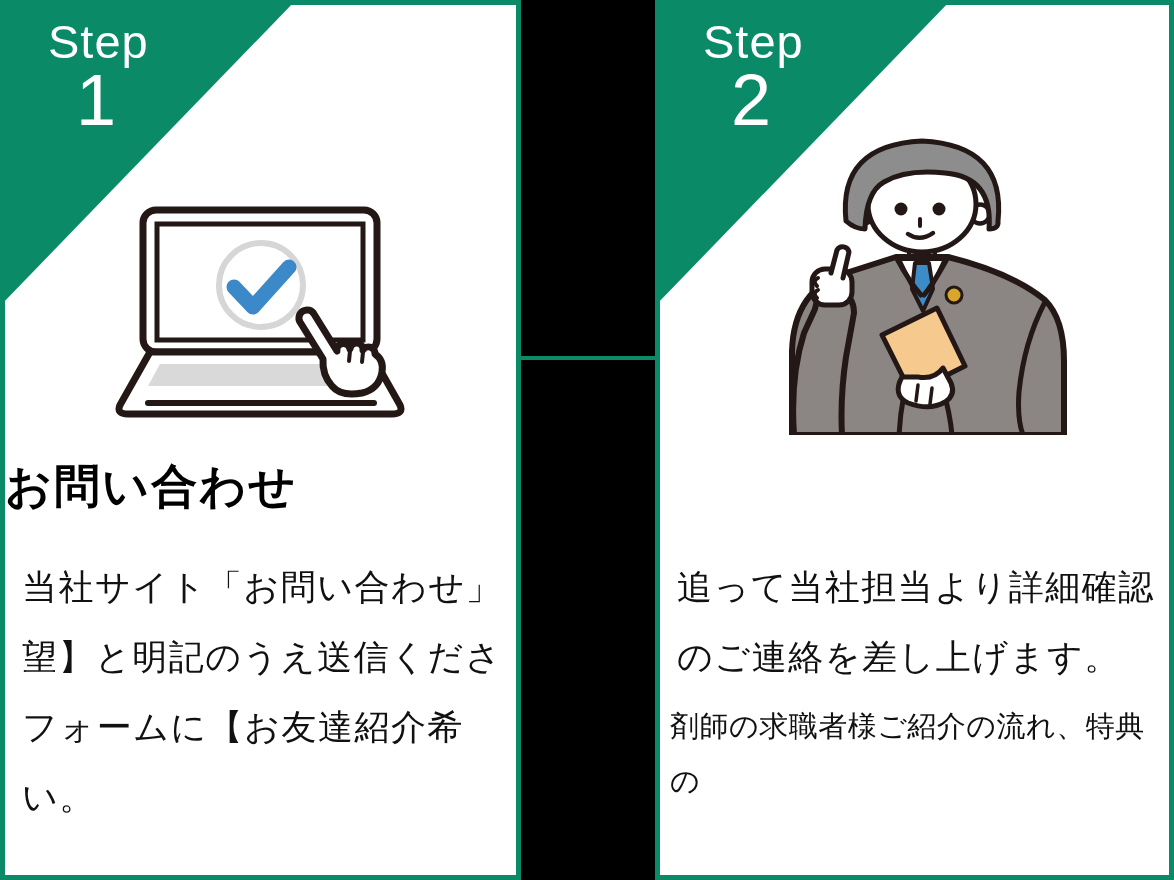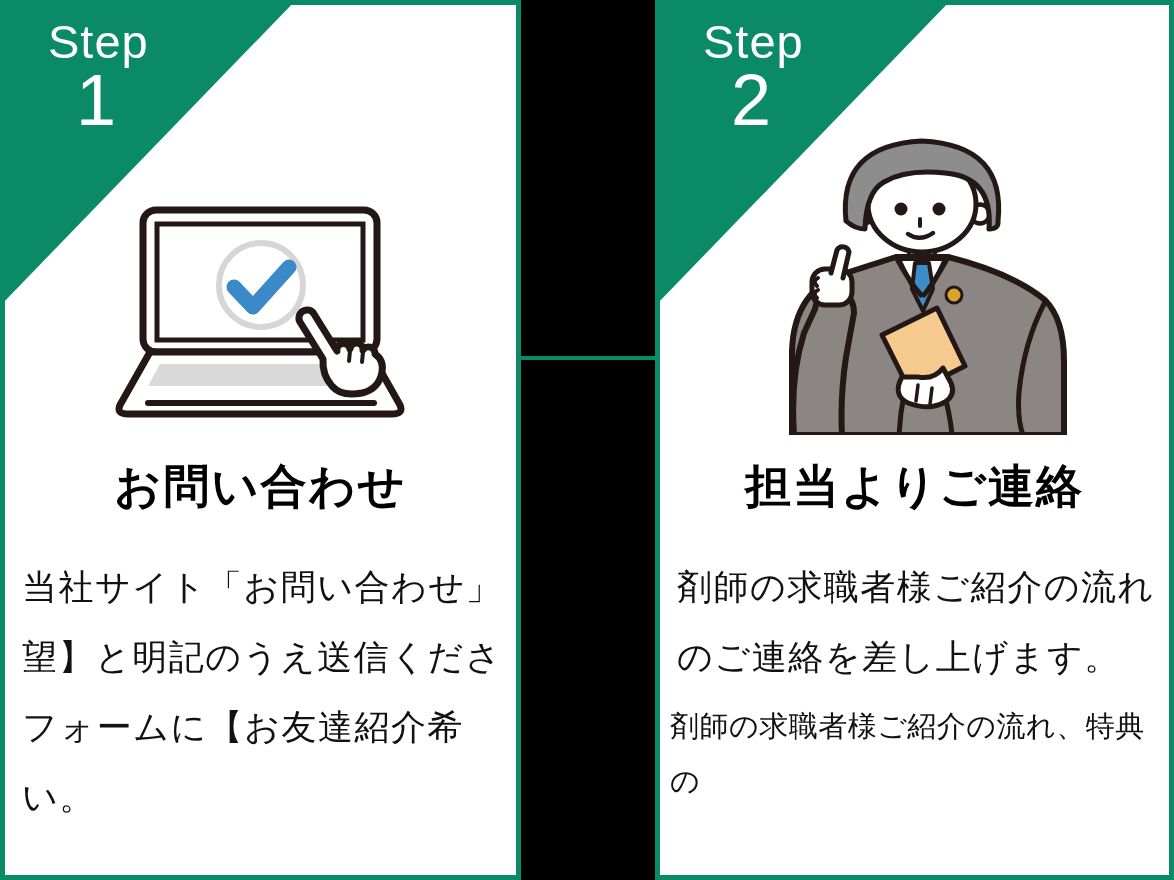--- a/index.html
+++ b/index.html
@@ -19,21 +19,21 @@
     position:absolute;left:-5px;top:-5px;width:296px;height:306px;
     background:#0b8a68;color:#fff;
     clip-path:polygon(0 0,100% 0,0 100%);
   }
   .badge .step{position:absolute;left:48px;top:14px;font-size:47px;font-weight:500;letter-spacing:1px}
   .badge .num{position:absolute;left:34px;top:64px;width:124px;text-align:center;font-size:72px;font-weight:500;line-height:1.0}
   .illu{position:absolute}
   .illu.laptop{left:103px;top:190px;width:300px;height:235px}
   .illu.person{left:122px;top:132px;width:290px;height:298px}
   .title{
-    position:absolute;left:0;right:0;top:452px;text-align:center;
+    position:absolute;left:0;right:0;top:452px;
     font-size:46px;font-weight:700;color:#000;letter-spacing:2px;line-height:1.3;
   }
   .body{
     position:absolute;left:17px;right:4px;top:547px;
     font-size:35px;line-height:70px;color:#111;letter-spacing:1.5px;font-weight:400;
   }
   .note{
     position:absolute;left:10px;right:0;top:694px;
     font-size:29px;line-height:55px;color:#111;letter-spacing:0.5px;font-weight:500;
   }
@@ -115,24 +115,23 @@
     <path d="M49 136 L55 113 A 6.5 6.5 0 0 1 67 115 L61 141" fill="#fff" stroke="#231815" stroke-width="5" stroke-linecap="round" stroke-linejoin="round"></path>
 
     <path d="M100 198 L155 171 L183 229 L129 256 Z" fill="#f6c98e" stroke="#231815" stroke-width="5" stroke-linejoin="round"></path>
 
     <path d="M122 257 Q118 278 117 298 M161 253 Q168 276 170 298" fill="none" stroke="#231815" stroke-width="5" stroke-linecap="round"></path>
 
     <path d="M120 240 Q110 258 126 266 Q148 274 163 265 Q174 258 169 246 L161 231 Q152 243 136 240 Z" fill="#fff" stroke="#231815" stroke-width="5" stroke-linejoin="round"></path>
     <path d="M134 264 L136 248 M148 267 L150 251" fill="none" stroke="#231815" stroke-width="3.5" stroke-linecap="round"></path>
   </svg>
 
-  <div class="title">担当よりご連絡</div>
 
   <div class="body">
-    <div>剤師の求職者様ご紹介の流れ</div>
+    <div>追って当社担当より詳細確認</div>
     <div>のご連絡を差し上げます。</div>
   </div>
 
   <div class="note">
     <div>剤師の求職者様ご紹介の流れ、特典の</div>
 
   </div>
 </div>
 
 </body></html>

